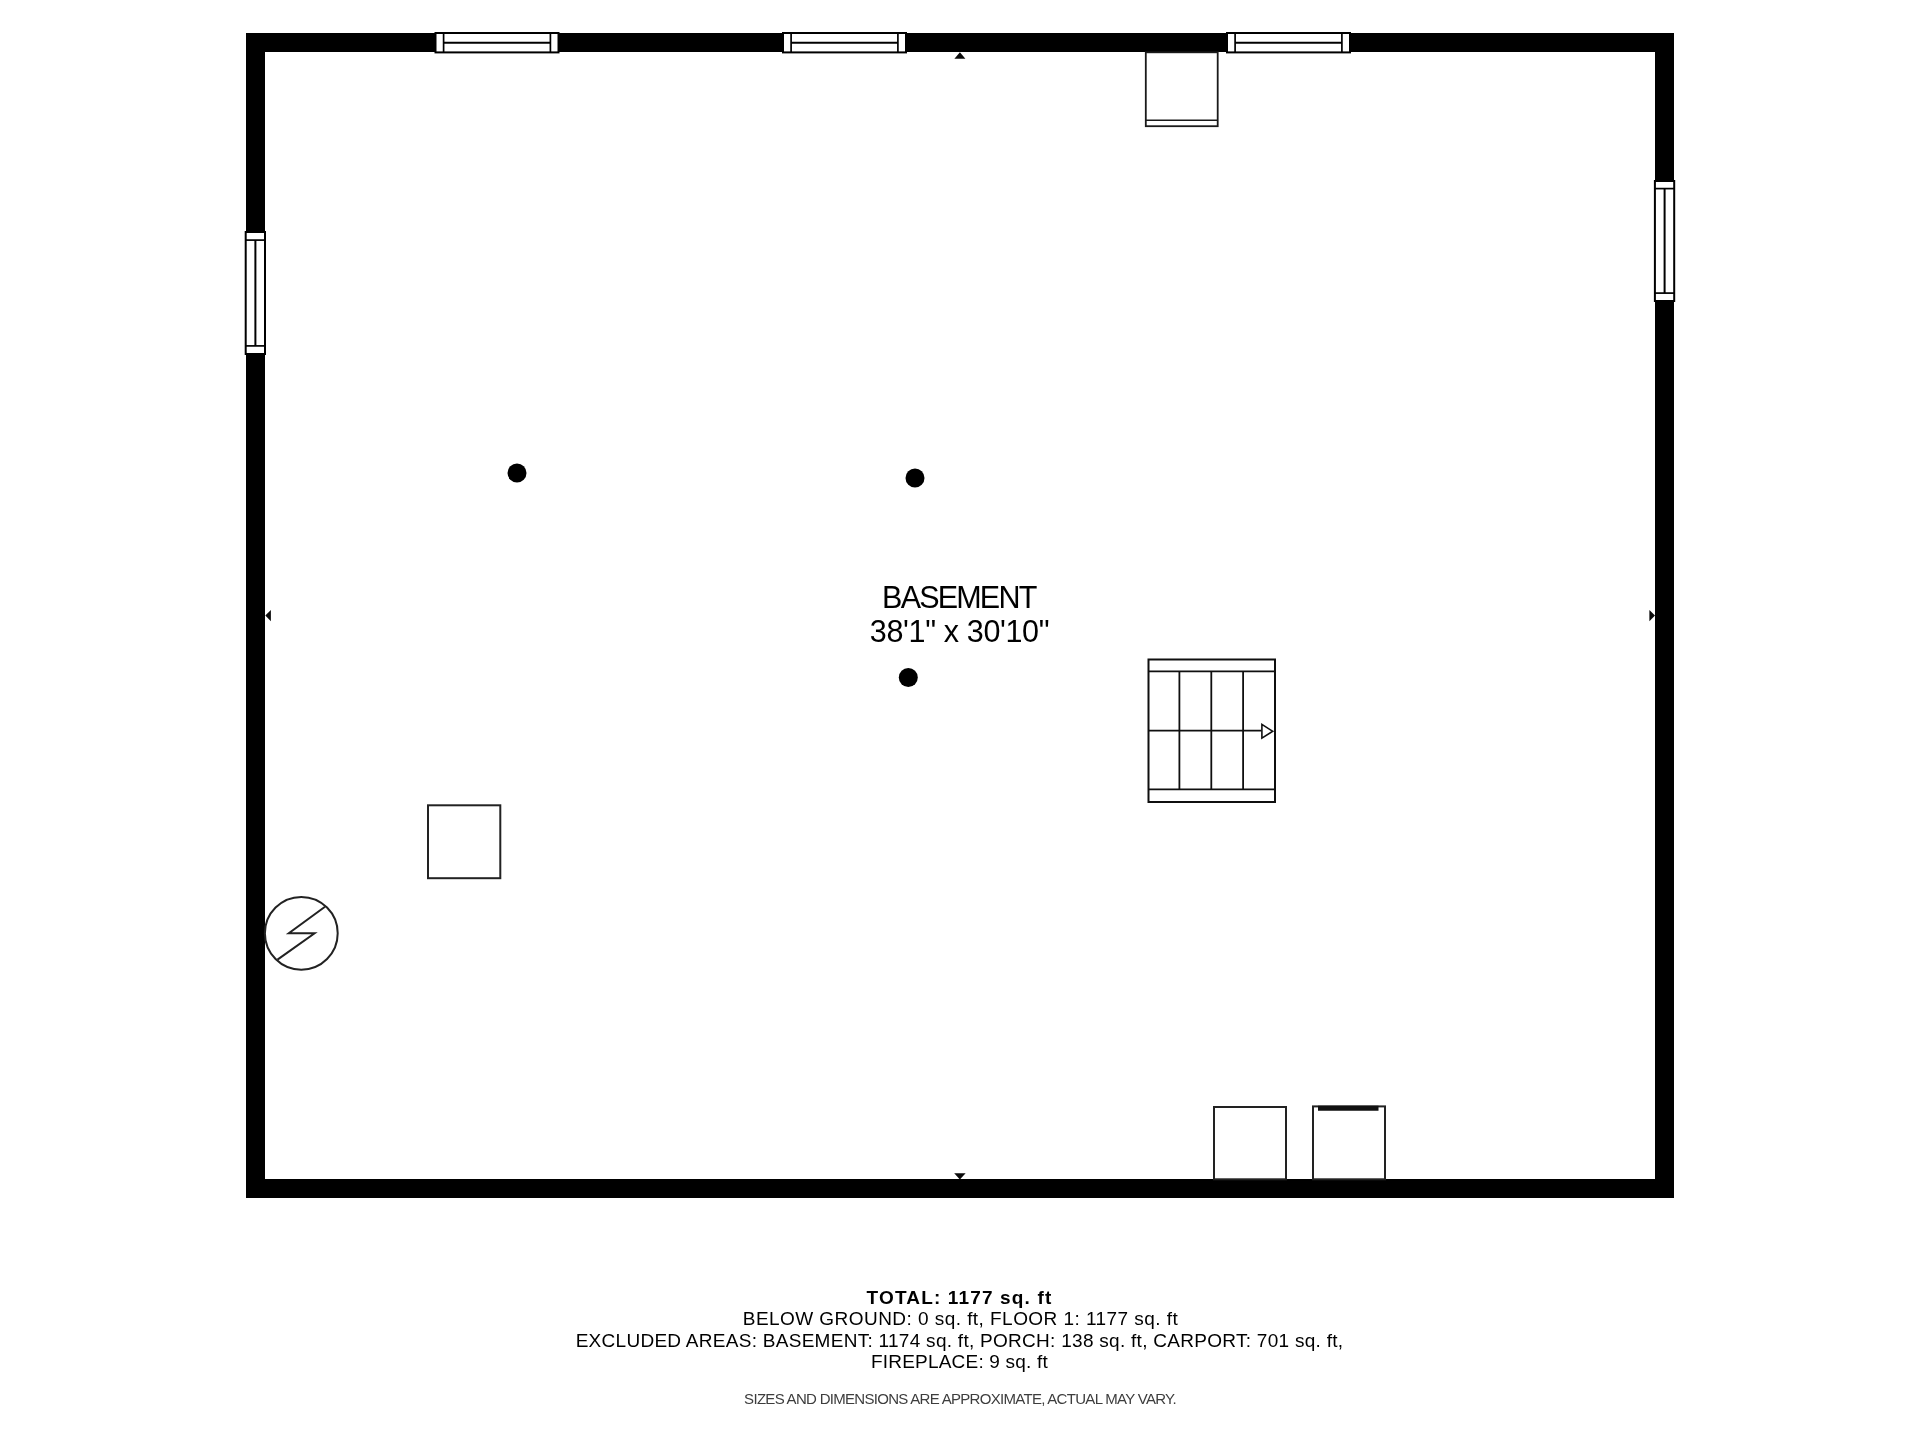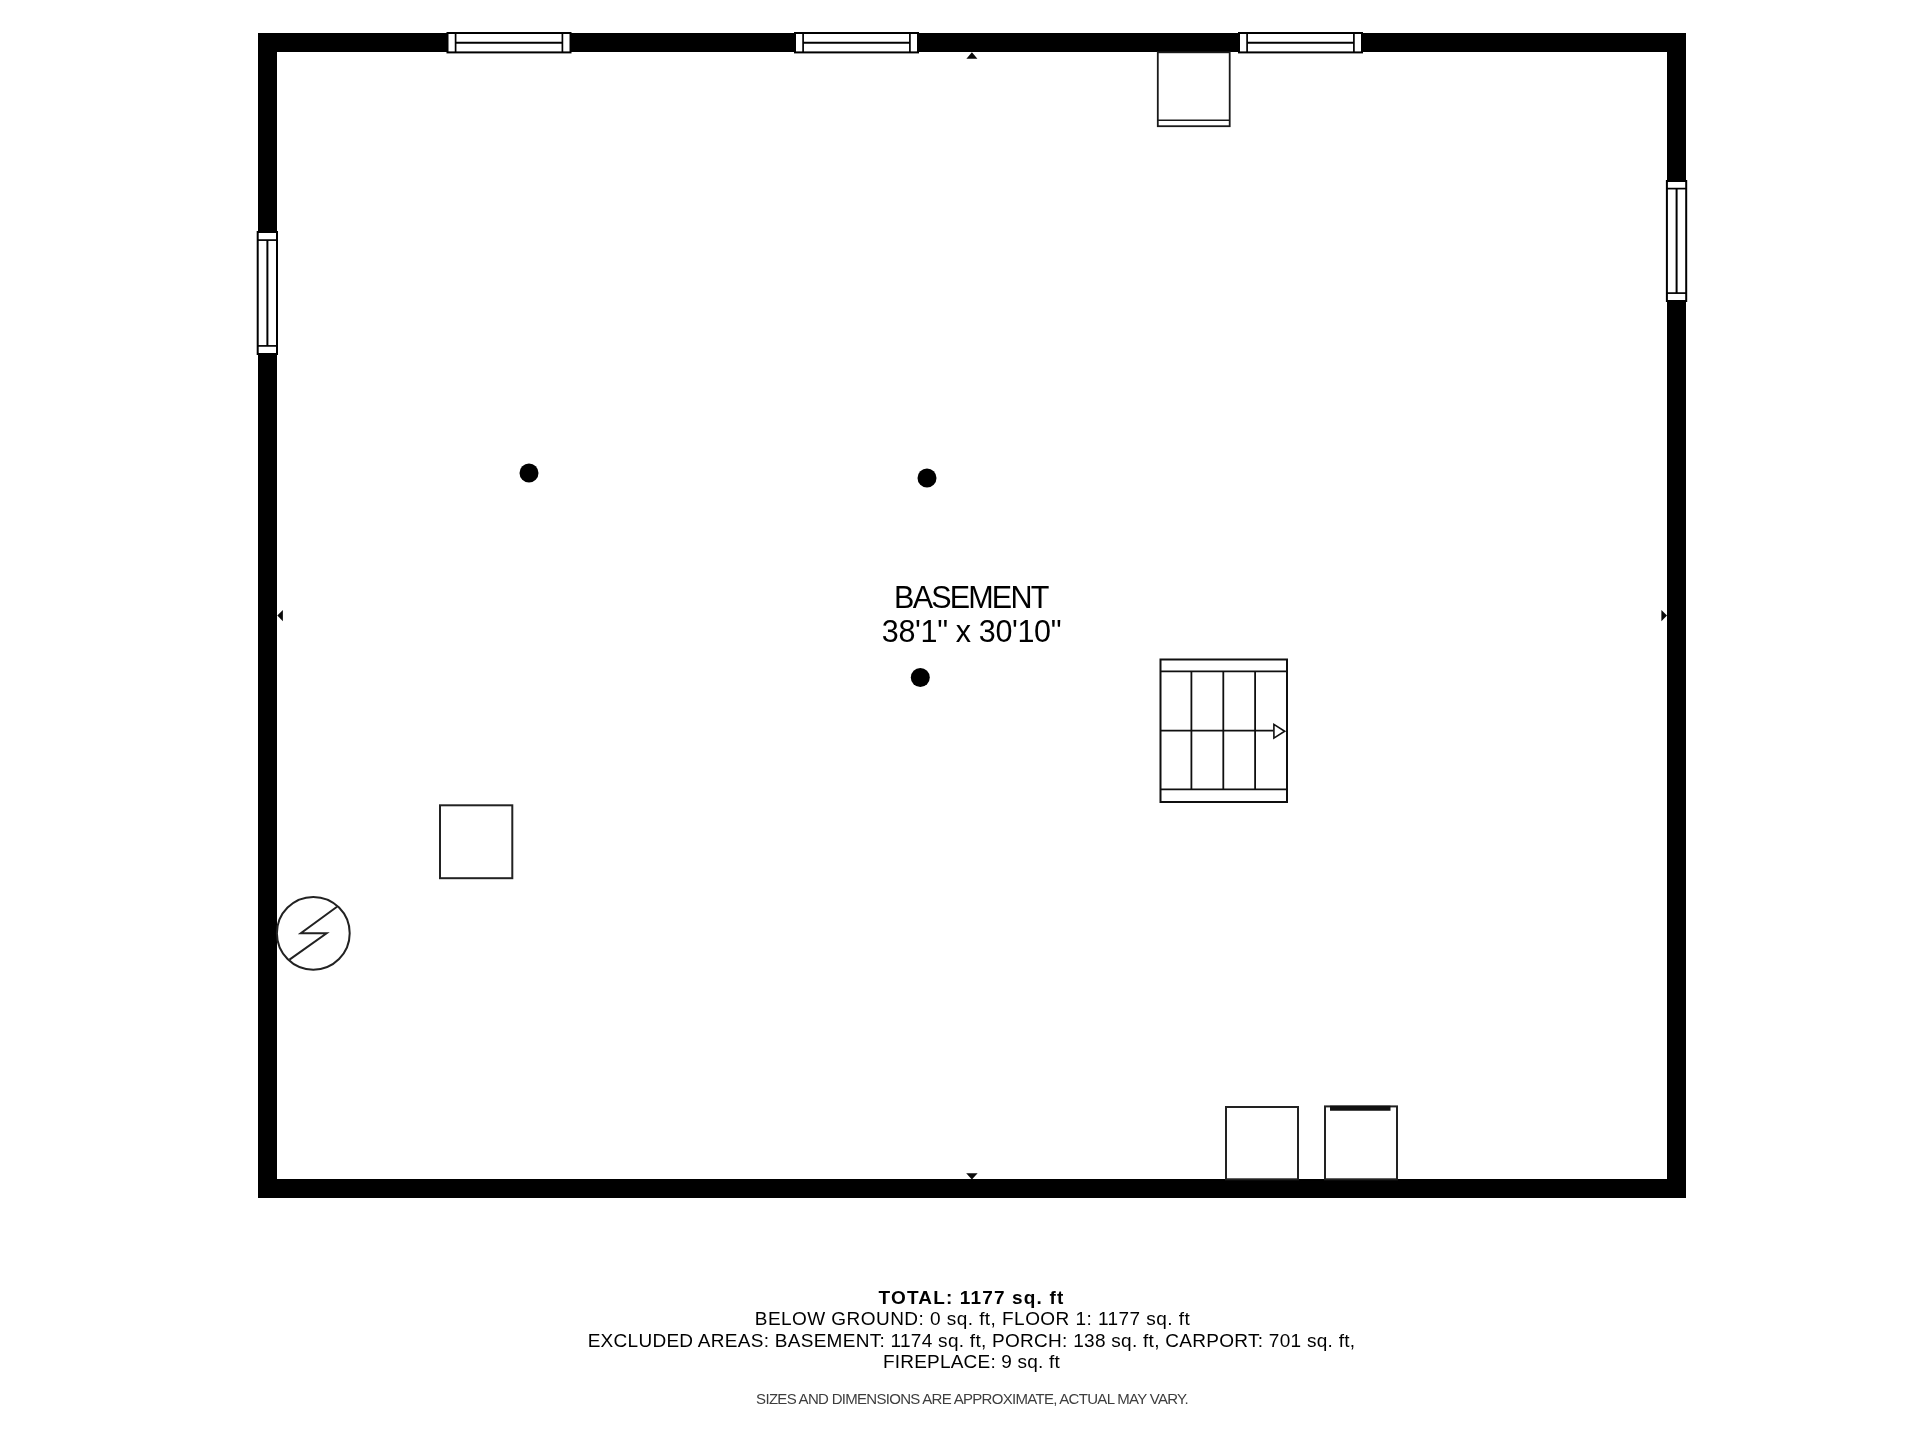--- a/index.html
+++ b/index.html
@@ -1,16 +1,16 @@
 <!DOCTYPE html>
 <html><head>
 <meta charset="utf-8">
 <style>
   html,body{margin:0;padding:0;background:#ffffff;}
-  .page{width:1688px;height:1440px;position:relative;font-family:"Liberation Sans", sans-serif;margin-left:12px;}
+  .page{width:1688px;height:1440px;position:relative;font-family:"Liberation Sans", sans-serif;}
   svg{display:block;}
   text{font-family:"Liberation Sans", sans-serif;}
 </style>
 </head>
 <body>
 <div class="page">
 <svg width="1920" height="1440" viewBox="0 0 1920 1440">
 
   <rect x="0" y="0" width="1920" height="1440" fill="#ffffff"></rect>
 

